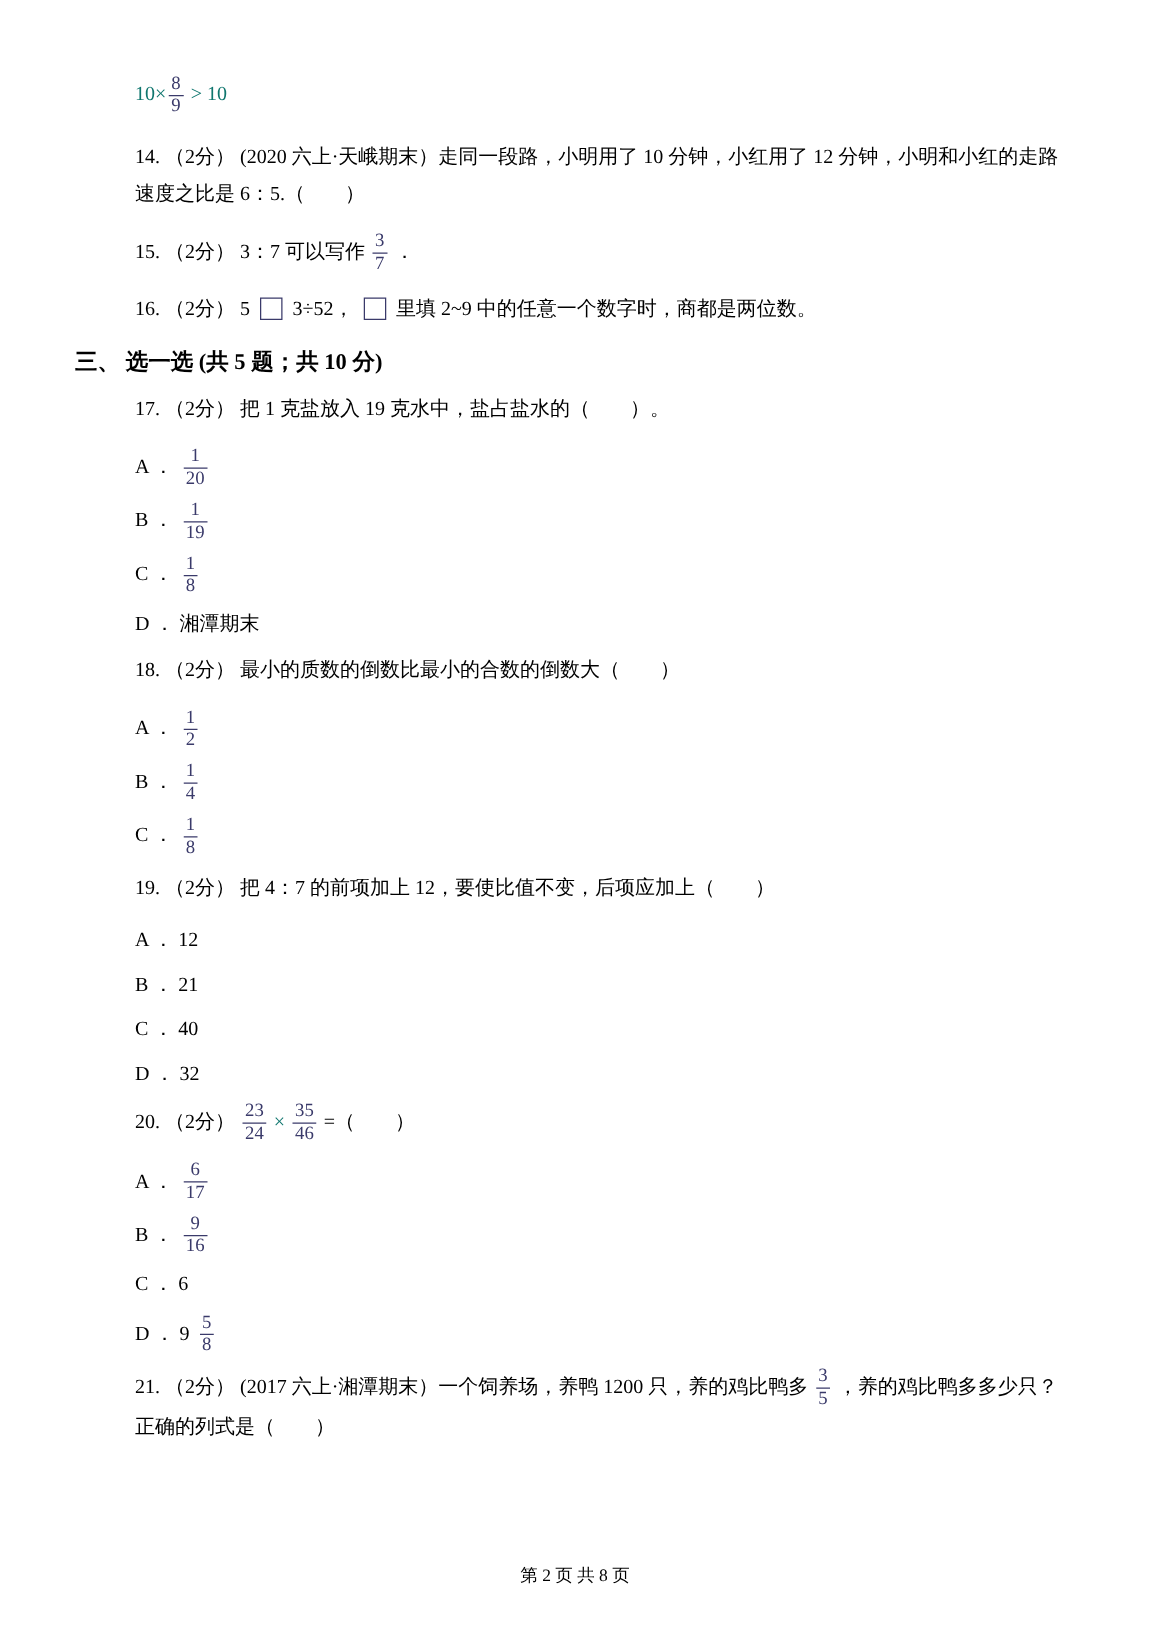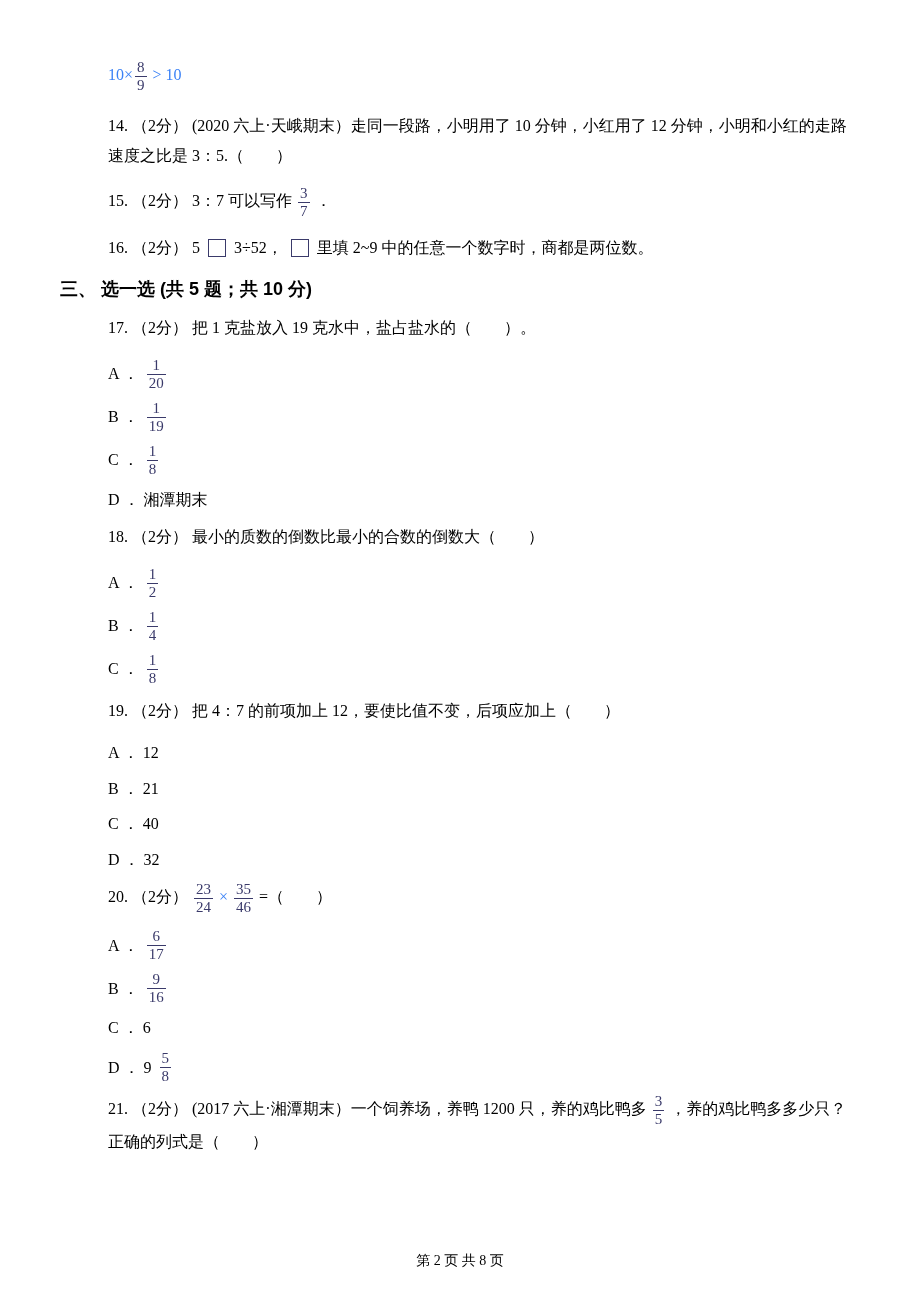--- a/index.html
+++ b/index.html
@@ -13,21 +13,21 @@
       padding: 60px 60px 40px 60px;
       position: relative;
     }
     .line {
       margin-bottom: 14px;
       line-height: 1.9;
     }
     .indent1 { padding-left: 48px; }
     .formula-line { padding-left: 48px; margin-bottom: 18px; }
     .section-heading {
-      font-family: Liberation Sans, sans-serif;
+      font-family: Liberation Serif, serif;
       font-weight: bold;
       font-size: 18px;
       margin-top: 0;
       margin-bottom: 12px;
     }
     .option {
       padding-left: 48px;
       margin-bottom: 10px;
       line-height: 1.6;
       display: flex;
@@ -42,21 +42,21 @@
       font-size: 15px;
       line-height: 1;
       margin: 0 2px;
       color: #3a3a6a;
     }
     .frac .num { padding: 0 2px 1px 2px; }
     .frac .den {
       border-top: 1.2px solid #3a3a6a;
       padding: 1px 2px 0 2px;
     }
-    .mathsym { color: #3b82f6; }
+    .mathsym { color: #0f766e; }
     .box {
       display: inline-block;
       width: 18px;
       height: 18px;
       border: 1.5px solid #3a3a6a;
       vertical-align: middle;
       margin: 0 4px 2px 4px;
     }
     .footer {
       position: absolute;
@@ -73,21 +73,21 @@
 <div class="formula-line">
   <span class="mathsym">10</span><span class="mathsym">×</span><span class="frac">
       <span class="num">8</span>
       <span class="den">9</span>
     </span>
   <span class="mathsym">&gt;</span>
   <span class="mathsym">10</span>
 </div>
 
 <div class="line indent1" style="text-indent:0;">
-  <span>14. （2分） (2020 六上·天峨期末）走同一段路，小明用了 10 分钟，小红用了 12 分钟，小明和小红的走路速度之比是 3：5.（　　）</span>
+  <span>14. （2分） (2020 六上·天峨期末）走同一段路，小明用了 10 分钟，小红用了 12 分钟，小明和小红的走路速度之比是 6：5.（　　）</span>
 </div>
 
 <div class="line indent1">
   <span>15. （2分） 3：7 可以写作 </span>
   <span class="frac">
       <span class="num">3</span>
       <span class="den">7</span>
     </span>
   <span> ．</span>
 </div>

